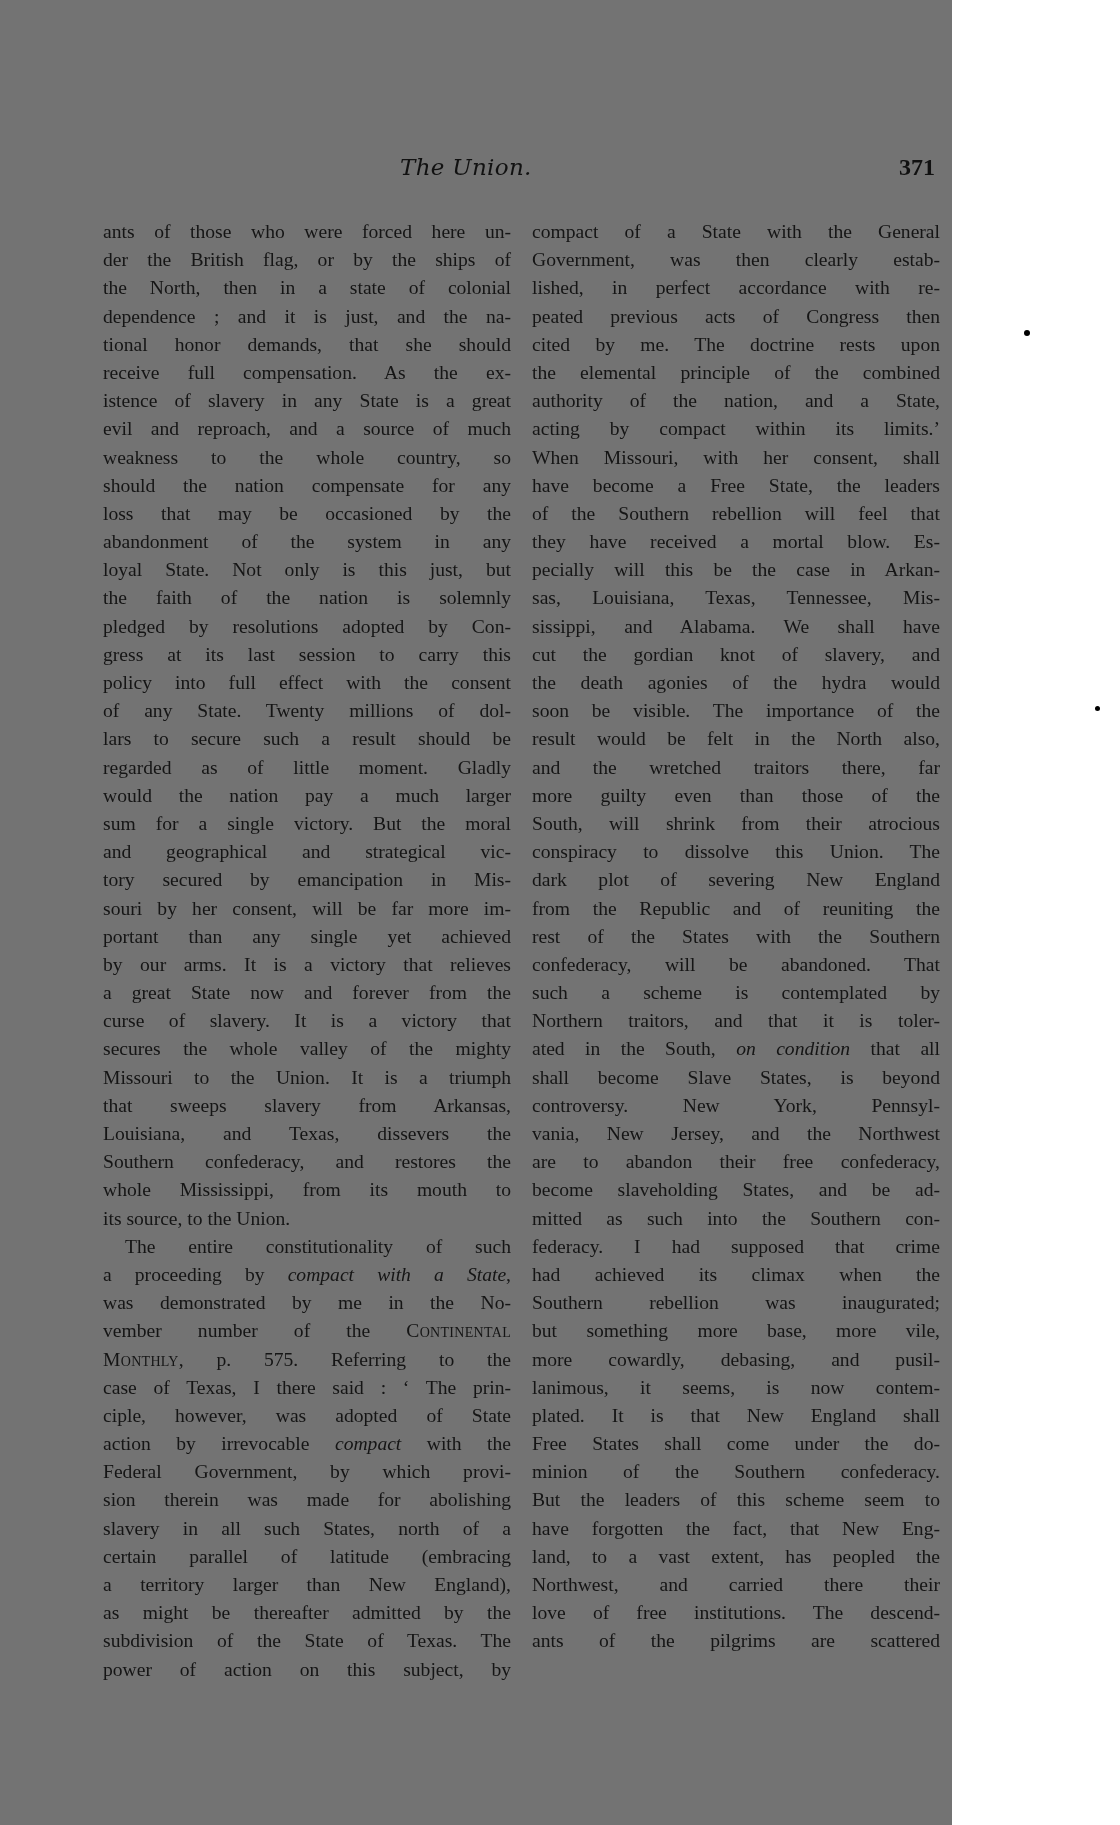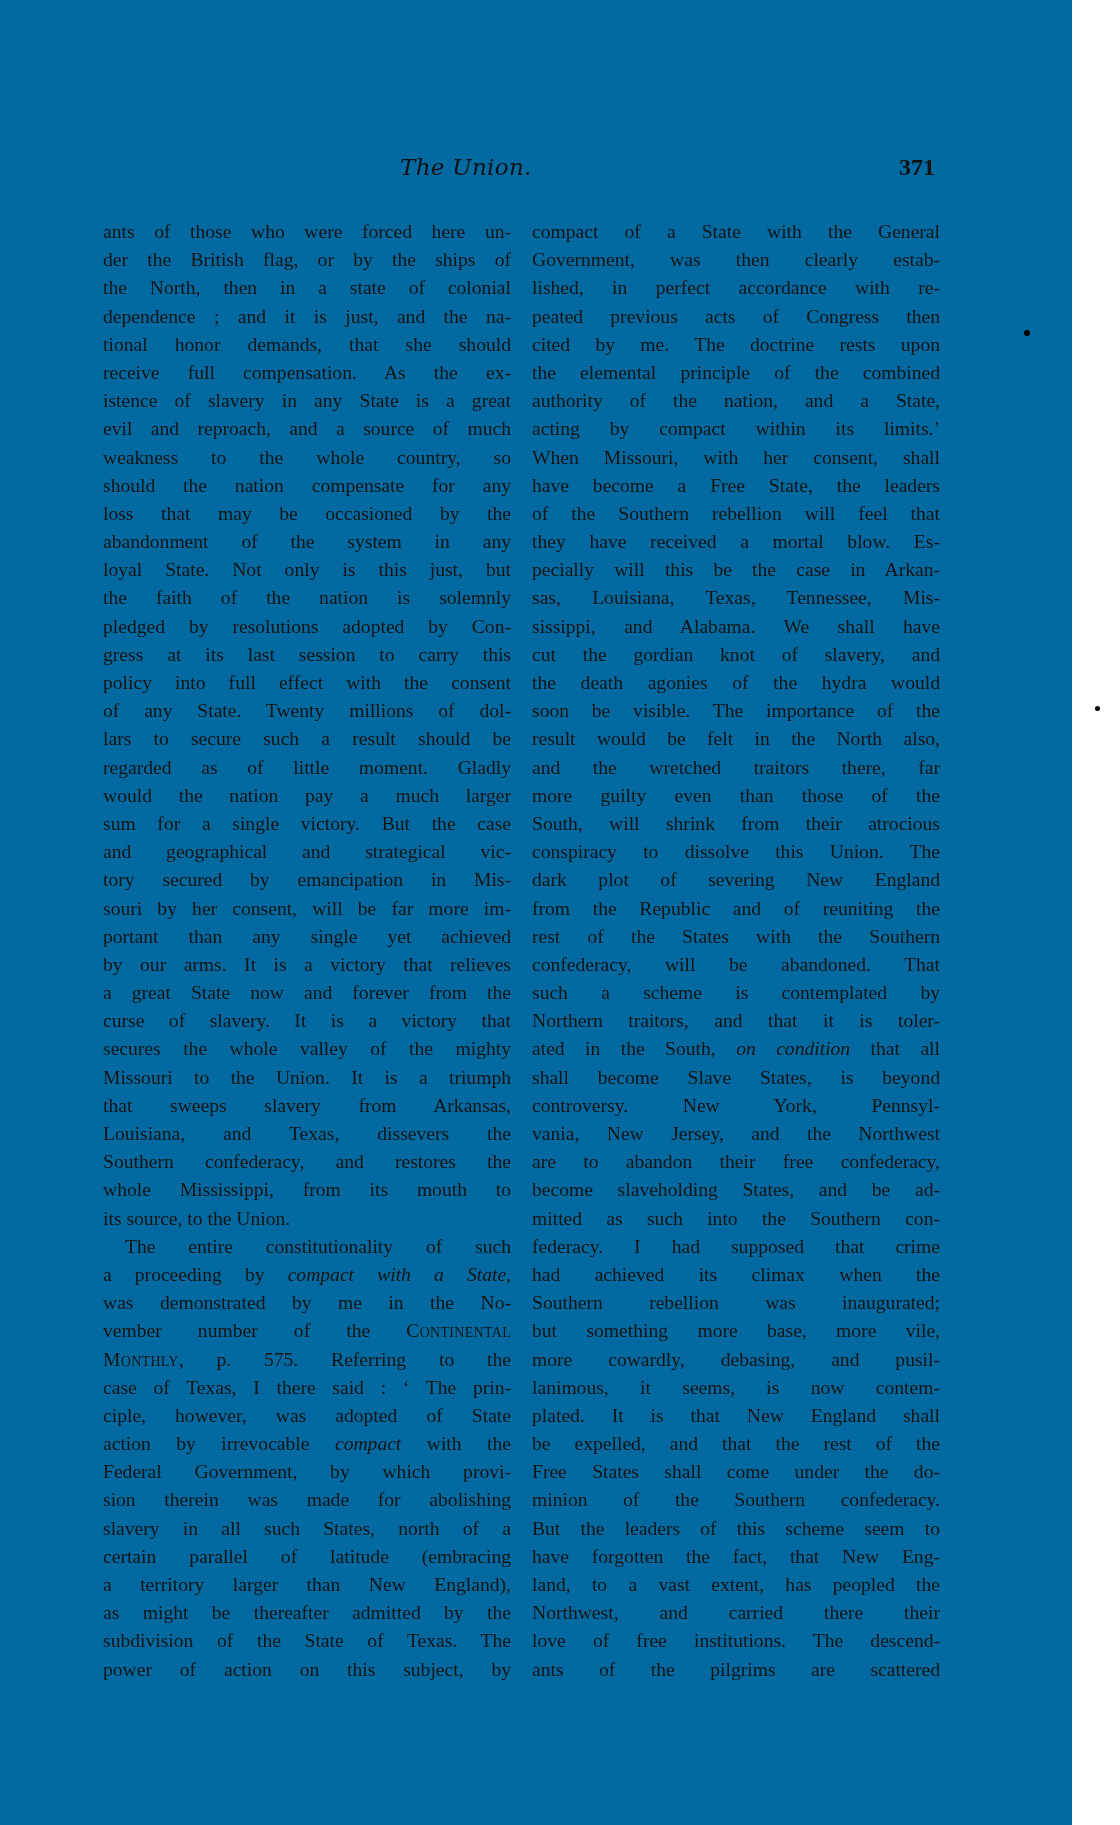--- a/index.html
+++ b/index.html
@@ -1,17 +1,17 @@
 <!DOCTYPE html>
 <html><head>
 <meta charset="utf-8">
 <style>
   html, body { margin: 0; padding: 0; background: #ffffff; }
   body { width: 1120px; height: 1825px; position: relative; overflow: hidden; }
-  .page { position: absolute; left: 0; top: 0; width: 1072px; height: 1825px; background: #0369a1; color: #111; }
+  .page { position: absolute; left: 0; top: 0; width: 952px; height: 1825px; background: #737373; color: #111; }
   .running-head { position: absolute; top: 150px; left: 104px; width: 836px; height: 34px; }
   .running-title { position: absolute; left: 296px; top: 0; font-family: "DejaVu Serif", "Liberation Serif", serif; font-style: italic; font-size: 23px; line-height: 34px; color: #111; letter-spacing: 0.3px; }
   .page-number { position: absolute; right: 5px; top: 0; font-family: "Liberation Serif", serif; font-size: 24px; font-weight: bold; line-height: 34px; color: #111; }
   .column { position: absolute; top: 218px; width: 408px; font-family: "Liberation Serif", serif; font-size: 19.6px; color: #151515; }
   .col-left { left: 103px; }
   .col-right { left: 532px; }
   .line { display: block; height: 28.2px; line-height: 28.2px; white-space: nowrap; text-align: justify; text-align-last: justify; overflow: visible; }
   .line.last { text-align-last: left; }
   .line.indent { padding-left: 22px; }
   .seg-italic { font-style: italic; }
@@ -42,21 +42,21 @@
       <span class="line"><span>abandonment of the system in any</span></span>
       <span class="line"><span>loyal State. Not only is this just, but</span></span>
       <span class="line"><span>the faith of the nation is solemnly</span></span>
       <span class="line"><span>pledged by resolutions adopted by Con-</span></span>
       <span class="line"><span>gress at its last session to carry this</span></span>
       <span class="line"><span>policy into full effect with the consent</span></span>
       <span class="line"><span>of any State. Twenty millions of dol-</span></span>
       <span class="line"><span>lars to secure such a result should be</span></span>
       <span class="line"><span>regarded as of little moment. Gladly</span></span>
       <span class="line"><span>would the nation pay a much larger</span></span>
-      <span class="line"><span>sum for a single victory. But the case</span></span>
+      <span class="line"><span>sum for a single victory. But the moral</span></span>
       <span class="line"><span>and geographical and strategical vic-</span></span>
       <span class="line"><span>tory secured by emancipation in Mis-</span></span>
       <span class="line"><span>souri by her consent, will be far more im-</span></span>
       <span class="line"><span>portant than any single yet achieved</span></span>
       <span class="line"><span>by our arms. It is a victory that relieves</span></span>
       <span class="line"><span>a great State now and forever from the</span></span>
       <span class="line"><span>curse of slavery. It is a victory that</span></span>
       <span class="line"><span>secures the whole valley of the mighty</span></span>
       <span class="line"><span>Missouri to the Union. It is a triumph</span></span>
       <span class="line"><span>that sweeps slavery from Arkansas,</span></span>
@@ -118,21 +118,20 @@
       <span class="line"><span>are to abandon their free confederacy,</span></span>
       <span class="line"><span>become slaveholding States, and be ad-</span></span>
       <span class="line"><span>mitted as such into the Southern con-</span></span>
       <span class="line"><span>federacy. I had supposed that crime</span></span>
       <span class="line"><span>had achieved its climax when the</span></span>
       <span class="line"><span>Southern rebellion was inaugurated;</span></span>
       <span class="line"><span>but something more base, more vile,</span></span>
       <span class="line"><span>more cowardly, debasing, and pusil-</span></span>
       <span class="line"><span>lanimous, it seems, is now contem-</span></span>
       <span class="line"><span>plated. It is that New England shall</span></span>
-      <span class="line"><span>be expelled, and that the rest of the</span></span>
       <span class="line"><span>Free States shall come under the do-</span></span>
       <span class="line"><span>minion of the Southern confederacy.</span></span>
       <span class="line"><span>But the leaders of this scheme seem to</span></span>
       <span class="line"><span>have forgotten the fact, that New Eng-</span></span>
       <span class="line"><span>land, to a vast extent, has peopled the</span></span>
       <span class="line"><span>Northwest, and carried there their</span></span>
       <span class="line"><span>love of free institutions. The descend-</span></span>
       <span class="line"><span>ants of the pilgrims are scattered</span></span>
     </div>
 

